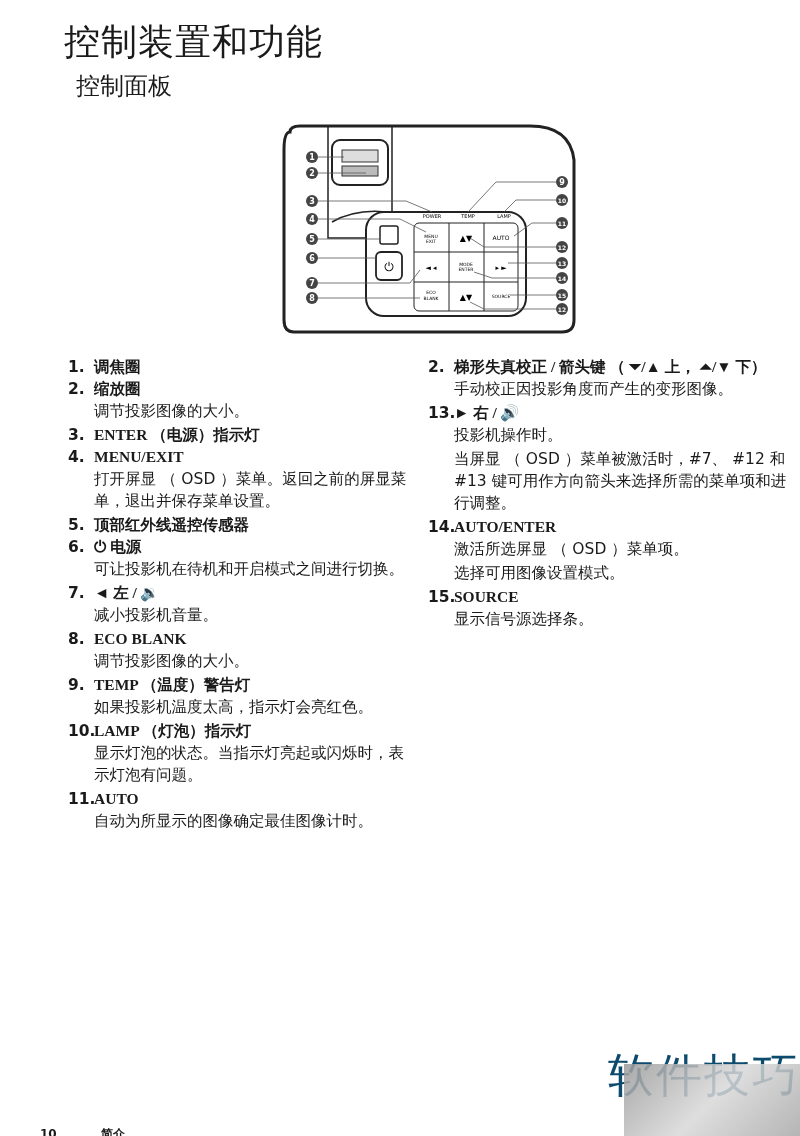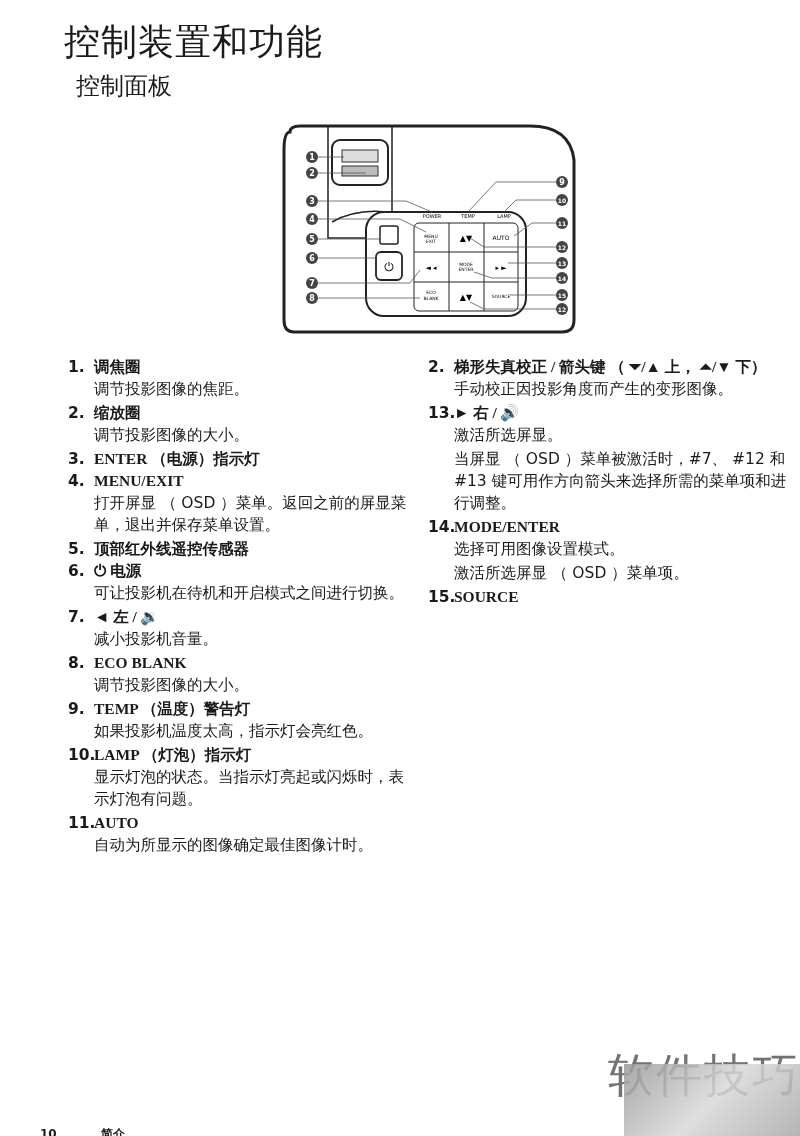--- a/index.html
+++ b/index.html
@@ -12,21 +12,21 @@
   .col.left { left: 68px; width: 340px; }
   .col.right { left: 428px; width: 360px; }
   .item { margin: 0; }
   .item-head { display: flex; font-weight: bold; font-size: 15.5px; line-height: 22px; }
   .item-num { width: 26px; flex: none; }
   .item-label { flex: 1; font-family: Liberation Serif, serif; }
   .item-body { padding-left: 26px; font-size: 15.5px; line-height: 22px; margin-bottom: 2px; }
   .item-body p { margin: 0 0 2px 0; }
   .footer { position: absolute; left: 40px; top: 1126px; font-size: 12px; font-weight: bold; }
   .footer .pg { margin-right: 40px; }
-  .watermark { position: absolute; right: 0; top: 1045px; font-size: 46px; color: #737373; letter-spacing: 2px; }
+  .watermark { position: absolute; right: 0; top: 1045px; font-size: 46px; color: #0c4a6e; letter-spacing: 2px; }
   .wm-block { position: absolute; right: 0; top: 1064px; width: 176px; height: 72px;
               background: linear-gradient(135deg, #9a9a9a, #d8d8d8 50%, #a8a8a8); opacity: 0.85; }
   svg text { font-family: "DejaVu Sans", sans-serif; }
 </style>
 </head>
 <body>
 
 <div class="title">控制装置和功能</div>
 <div class="subtitle">控制面板</div>
 
@@ -120,23 +120,20 @@
     <polyline points="286,189 214,189 200,182"></polyline>
   </g>
 </svg>
 
 <div class="col left">
   <div class="item">
     <div class="item-head">
         <span class="item-num">1.</span>
         <span class="item-label">调焦圈</span>
       </div>
-    <div class="item-body">
-        <p>调节投影图像的焦距。</p>
-      </div>
   </div>
   <div class="item">
     <div class="item-head">
         <span class="item-num">2.</span>
         <span class="item-label">缩放圈</span>
       </div>
     <div class="item-body">
         <p>调节投影图像的大小。</p>
       </div>
   </div>
@@ -226,38 +223,41 @@
     <div class="item-body">
         <p>手动校正因投影角度而产生的变形图像。</p>
       </div>
   </div>
   <div class="item">
     <div class="item-head">
         <span class="item-num">13.</span>
         <span class="item-label">► 右 / 🔊</span>
       </div>
     <div class="item-body">
-      <p>激活所选屏显。</p>
+      <p>投影机操作时。</p>
       <p>当屏显 （ OSD ）菜单被激活时，#7、 #12 和 #13 键可用作方向箭头来选择所需的菜单项和进行调整。</p>
     </div>
   </div>
   <div class="item">
     <div class="item-head">
         <span class="item-num">14.</span>
-        <span class="item-label">MODE/ENTER</span>
-      </div>
-    <div class="item-body">
+        <span class="item-label">AUTO/ENTER</span>
+      </div>
+    <div class="item-body">
+      <p>激活所选屏显 （ OSD ）菜单项。</p>
       <p>选择可用图像设置模式。</p>
-      <p>激活所选屏显 （ OSD ）菜单项。</p>
     </div>
   </div>
   <div class="item">
     <div class="item-head">
         <span class="item-num">15.</span>
         <span class="item-label">SOURCE</span>
+      </div>
+    <div class="item-body">
+        <p>显示信号源选择条。</p>
       </div>
   </div>
 </div>
 
 <div class="watermark">软件技巧</div>
 <div class="wm-block"></div>
 
 <div class="footer">
   <span class="pg">10</span>
   <span>简介</span>

